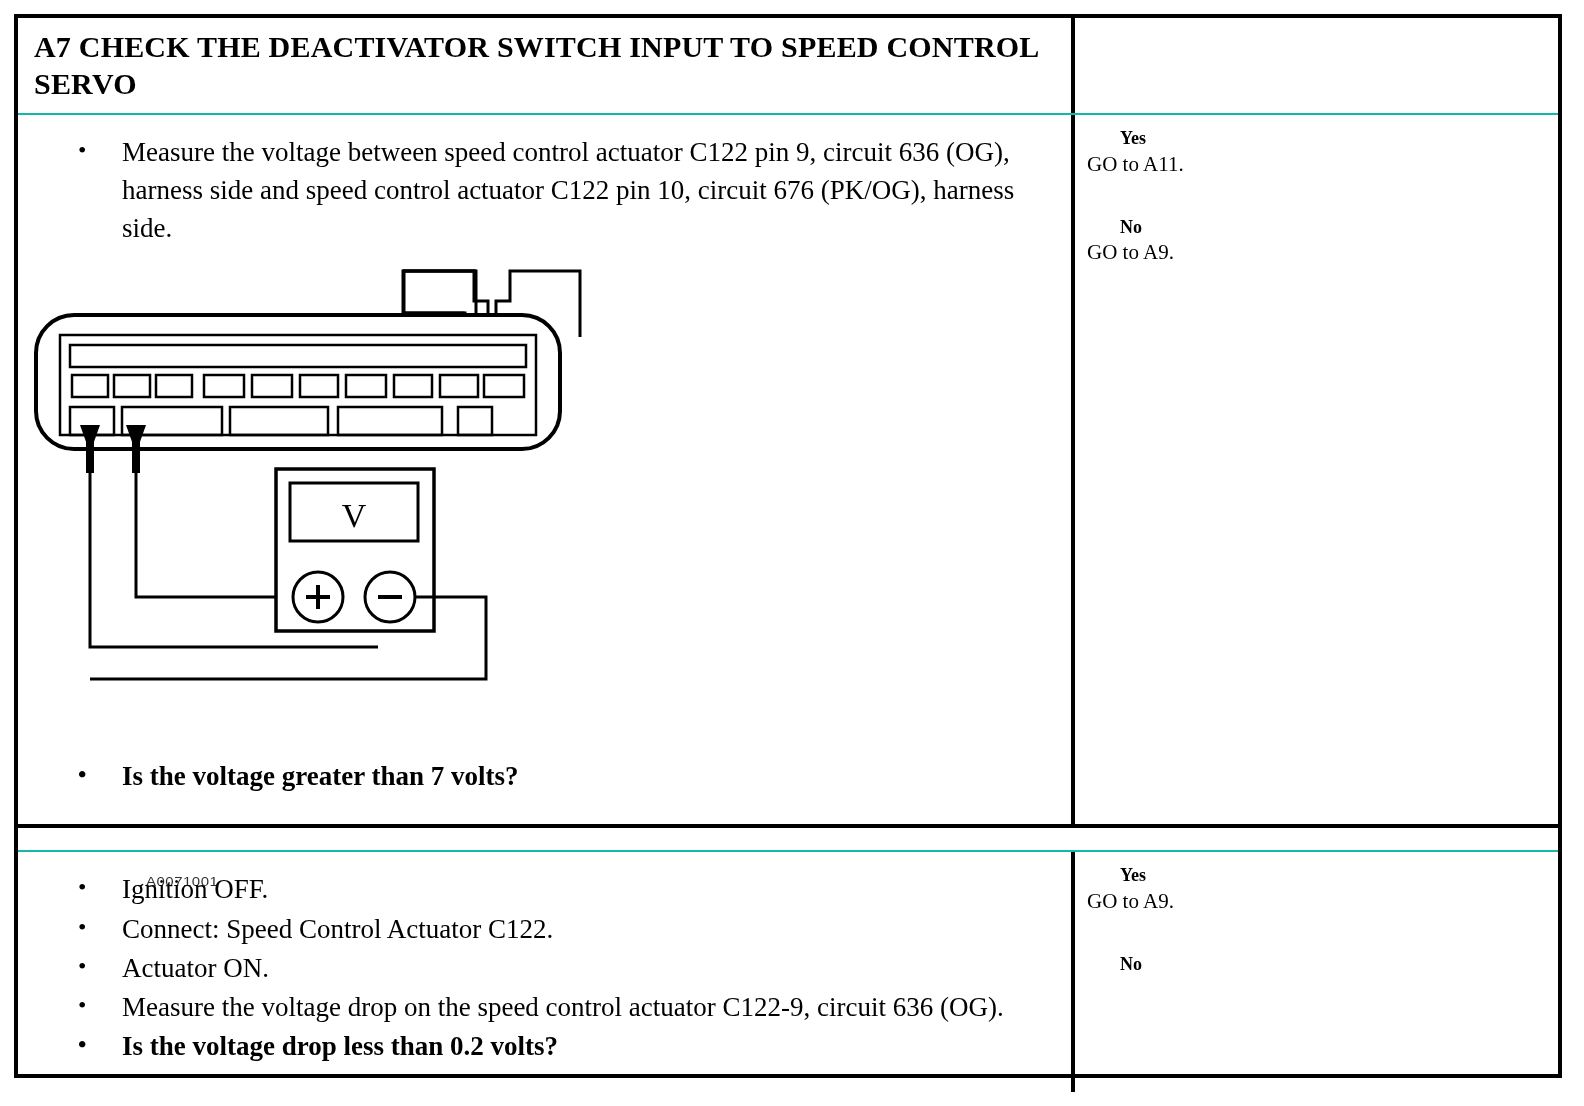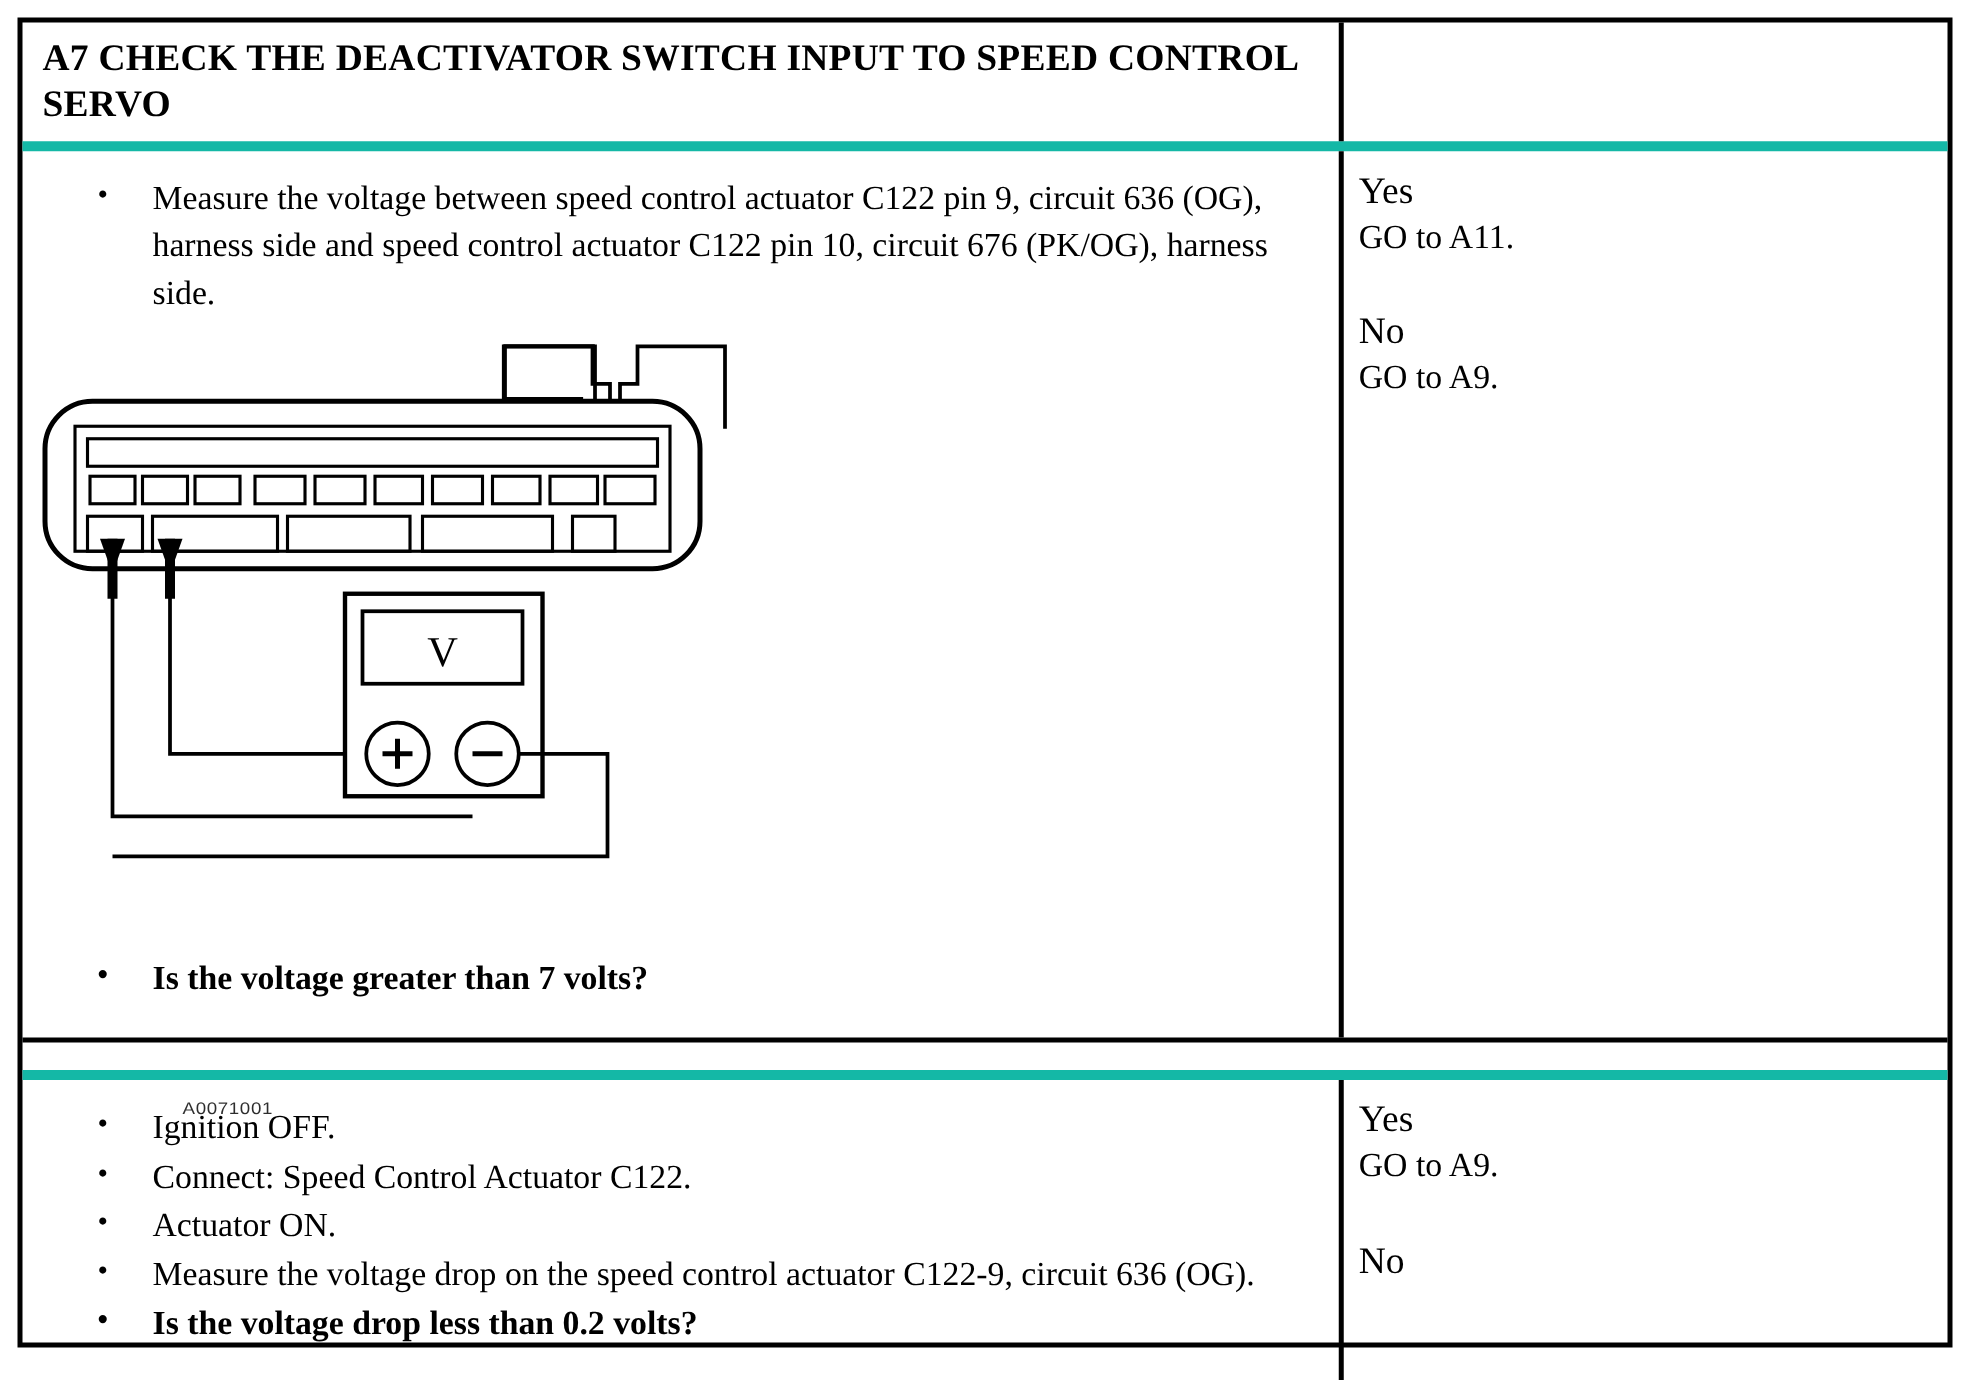--- a/index.html
+++ b/index.html
@@ -34,21 +34,21 @@
     border-collapse: collapse;
   }
 
   .row {
     display: flex;
     width: 100%;
     box-sizing: border-box;
   }
 
   .row-header {
-    border-bottom: 8px solid #14b8a6;
+    border-bottom: 2px solid #14b8a6;
   }
   .row-body {
     border-bottom: 4px solid #000000;
   }
   .row-body.last {
     border-bottom: none;
   }
 
   .cell-left {
     width: 1057px;
@@ -101,26 +101,27 @@
   .body-pad-a7 {
     padding: 18px 0 0 0;
   }
   .body-pad-a8 {
     padding: 18px 0 26px 0;
   }
   .a7-items li { max-width: 960px; }
 
   
   .ans-label {
-    font-weight: normal;
-    font-size: 30px;
+    font-weight: bold;
+    font-size: 18px;
     line-height: 1.3;
+    margin-left: 33px;
   }
   .ans-text {
-    font-size: 27px;
+    font-size: 21px;
     line-height: 1.3;
   }
   .ans-gap {
     height: 38px;
   }
 
   
   .figure {
     position: relative;
     width: 1057px;

